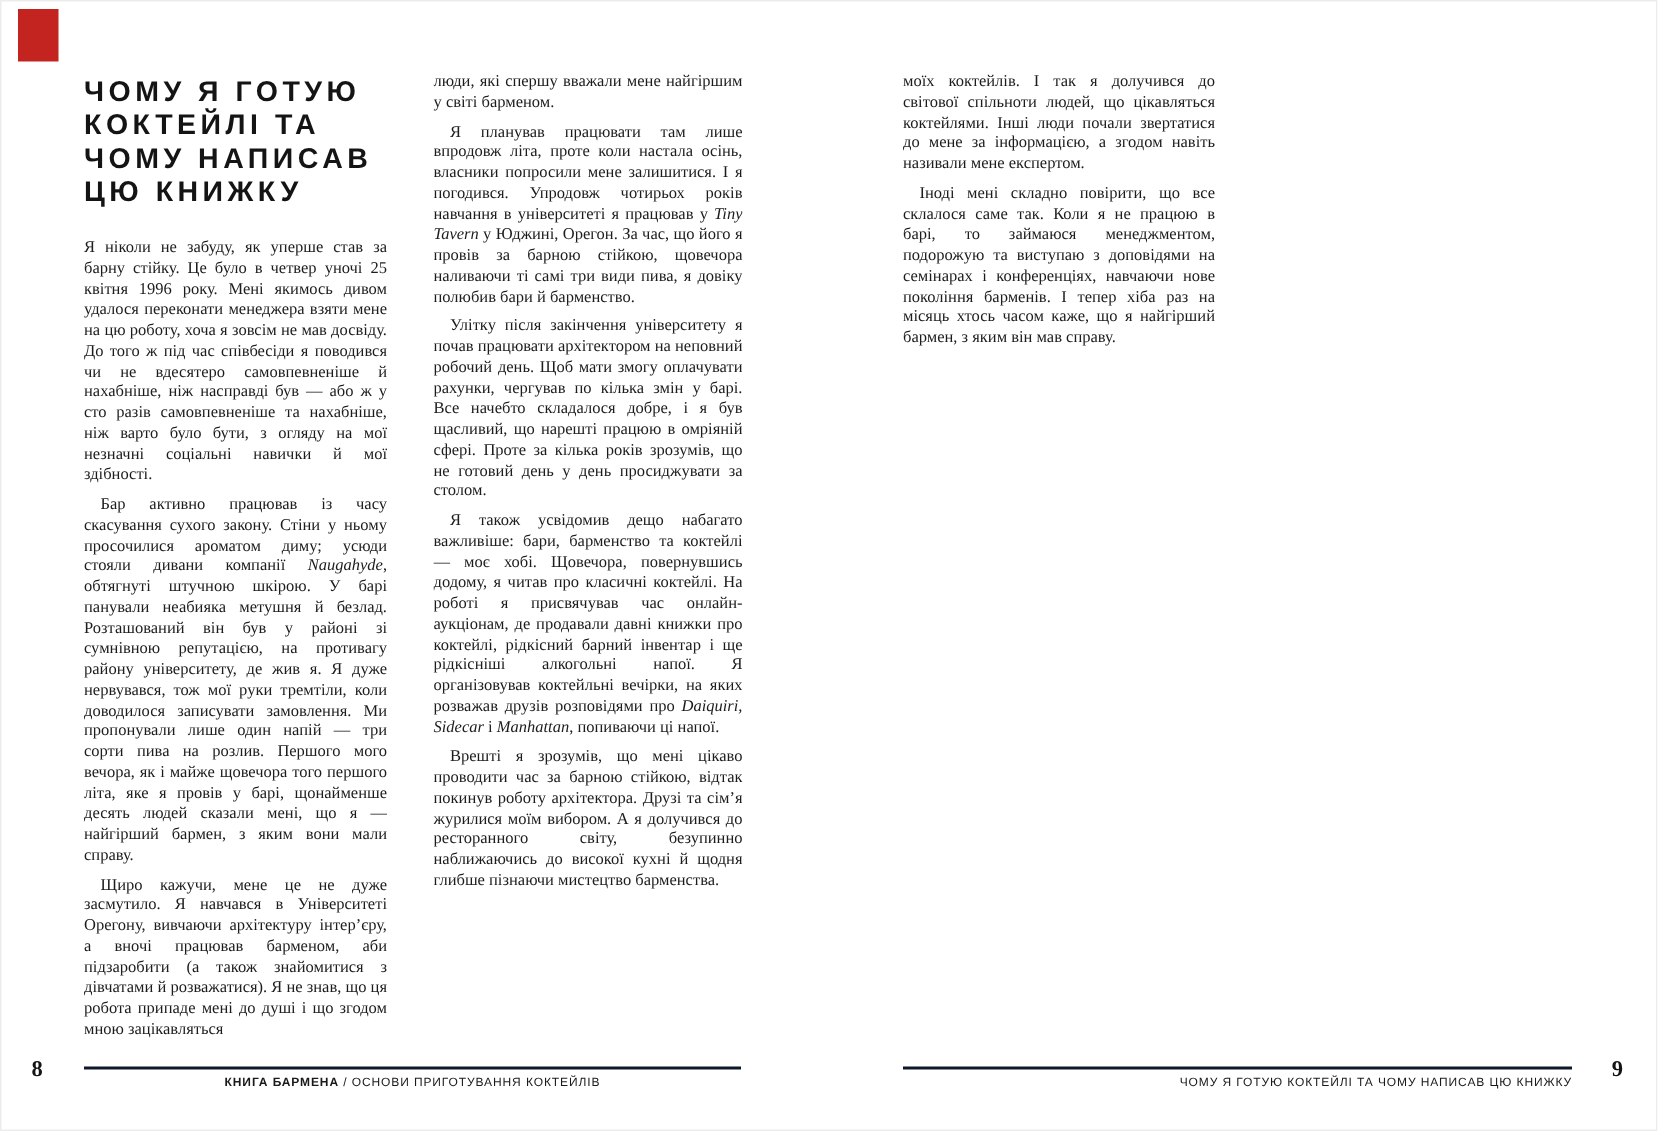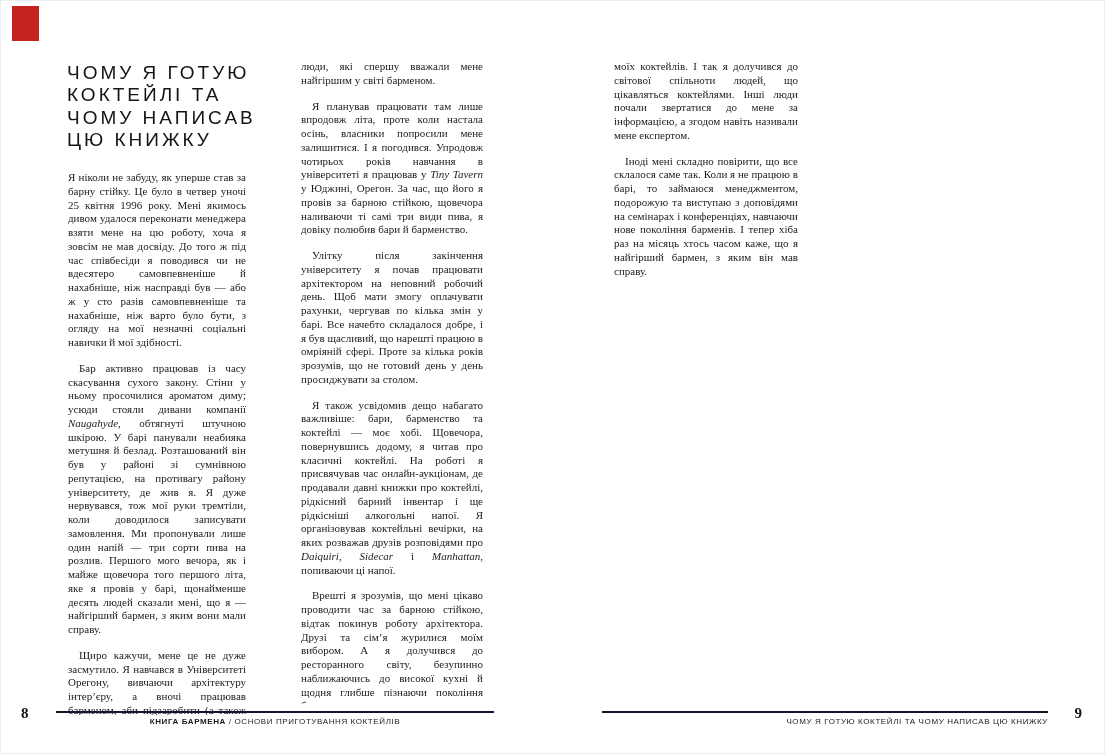--- a/index.html
+++ b/index.html
@@ -12,39 +12,39 @@
     overflow:hidden;
     color:#1c1c1c;
     font-family:"Liberation Serif", serif;
   }
   .red-tab{
     position:absolute;left:11px;top:5px;width:27px;height:35px;
     background:var(--accent,#c32420);
   }
   .heading{
     position:absolute;left:55px;top:50px;width:250px;
-    margin:11px;
+    margin:0;
     font-family:"Liberation Sans", sans-serif;
-    font-weight:400;
+    font-weight:700;
     font-size:19px;
     line-height:1.18;
     letter-spacing:3px;
     white-space:pre-line;
     color:#141414;
   }
   .col{
     position:absolute;
     font-size:11px;
     line-height:1.25;
     overflow:hidden;
   }
   .col1{left:55px;top:158px;width:202px;height:556px;}
   .col2{left:288px;top:47px;width:206px;height:656px;}
   .rcol1{left:601px;top:47px;width:208px;height:656px;}
-  .para{margin:12px;text-align:justify;}
+  .para{margin:0;text-align:justify;}
   .para + .para{margin-top:6px;}
   .para.indent{text-indent:11px;}
   .italic{font-style:italic;}
   .pagenum{
     position:absolute;
     font-family:"Liberation Serif", serif;
     font-weight:700;
     font-size:15px;
     color:#141414;
   }
@@ -81,21 +81,21 @@
         <p class="para"><span>Я ніколи не забуду, як уперше став за барну стійку. Це було в четвер уночі 25 квітня 1996 року. Мені якимось дивом удалося переконати менеджера взяти мене на цю роботу, хоча я зовсім не мав досвіду. До того ж під час співбесіди я поводився чи не вдесятеро самовпевненіше й нахабніше, ніж насправді був — або ж у сто разів самовпевненіше та нахабніше, ніж варто було бути, з огляду на мої незначні соціальні навички й мої здібності.</span></p>
         <p class="para indent"><span>Бар активно працював із часу скасування сухого закону. Стіни у ньому просочилися ароматом диму; усюди стояли дивани компанії </span><span class="italic">Naugahyde</span><span>, обтягнуті штучною шкірою. У барі панували неабияка метушня й безлад. Розташований він був у районі зі сумнівною репутацією, на противагу району університету, де жив я. Я дуже нервувався, тож мої руки тремтіли, коли доводилося записувати замовлення. Ми пропонували лише один напій — три сорти пива на розлив. Першого мого вечора, як і майже щовечора того першого літа, яке я провів у барі, щонайменше десять людей сказали мені, що я — найгірший бармен, з яким вони мали справу.</span></p>
         <p class="para indent"><span>Щиро кажучи, мене це не дуже засмутило. Я навчався в Університеті Орегону, вивчаючи архітектуру інтер’єру, а вночі працював барменом, аби підзаробити (а також знайомитися з дівчатами й розважатися). Я не знав, що ця робота припаде мені до душі і що згодом мною зацікавляться</span></p>
       </div>
 
     <div class="col col2">
         <p class="para"><span>люди, які спершу вважали мене найгіршим у світі барменом.</span></p>
         <p class="para indent"><span>Я планував працювати там лише впродовж літа, проте коли настала осінь, власники попросили мене залишитися. І я погодився. Упродовж чотирьох років навчання в університеті я працював у </span><span class="italic">Tiny Tavern</span><span> у Юджині, Орегон. За час, що його я провів за барною стійкою, щовечора наливаючи ті самі три види пива, я довіку полюбив бари й барменство.</span></p>
         <p class="para indent"><span>Улітку після закінчення університету я почав працювати архітектором на неповний робочий день. Щоб мати змогу оплачувати рахунки, чергував по кілька змін у барі. Все начебто складалося добре, і я був щасливий, що нарешті працюю в омріяній сфері. Проте за кілька років зрозумів, що не готовий день у день просиджувати за столом.</span></p>
         <p class="para indent"><span>Я також усвідомив дещо набагато важливіше: бари, барменство та коктейлі — моє хобі. Щовечора, повернувшись додому, я читав про класичні коктейлі. На роботі я присвячував час онлайн-аукціонам, де продавали давні книжки про коктейлі, рідкісний барний інвентар і ще рідкісніші алкогольні напої. Я організовував коктейльні вечірки, на яких розважав друзів розповідями про </span><span class="italic">Daiquiri, Sidecar</span><span> і </span><span class="italic">Manhattan</span><span>, попиваючи ці напої.</span></p>
-        <p class="para indent"><span>Врешті я зрозумів, що мені цікаво проводити час за барною стійкою, відтак покинув роботу архітектора. Друзі та сім’я журилися моїм вибором. А я долучився до ресторанного світу, безупинно наближаючись до високої кухні й щодня глибше пізнаючи покоління барменства.</span></p>
+        <p class="para indent"><span>Врешті я зрозумів, що мені цікаво проводити час за барною стійкою, відтак покинув роботу архітектора. Друзі та сім’я журилися моїм вибором. А я долучився до ресторанного світу, безупинно наближаючись до високої кухні й щодня глибше пізнаючи мистецтво барменства.</span></p>
       </div>
 
     <div class="pagenum left-num">8</div>
 
     <div class="footer-caption left-cap"><span class="cap-bold">КНИГА БАРМЕНА</span><span> / ОСНОВИ ПРИГОТУВАННЯ КОКТЕЙЛІВ</span></div>
   </section>
 
   <section>
     <div class="col rcol1">
         <p class="para"><span>моїх коктейлів. І так я долучився до світової спільноти людей, що цікавляться коктейлями. Інші люди почали звертатися до мене за інформацією, а згодом навіть називали мене експертом.</span></p>

